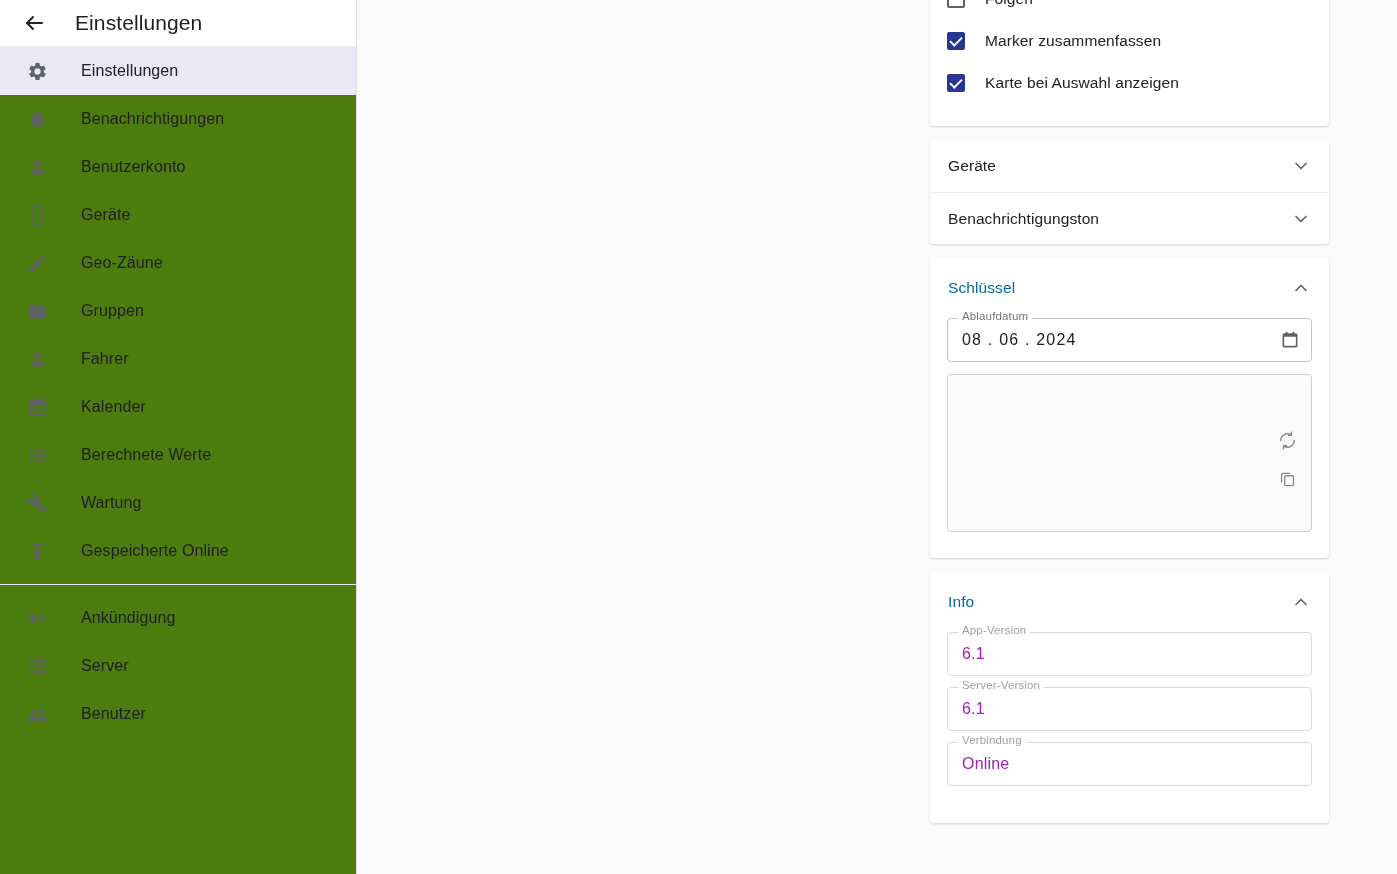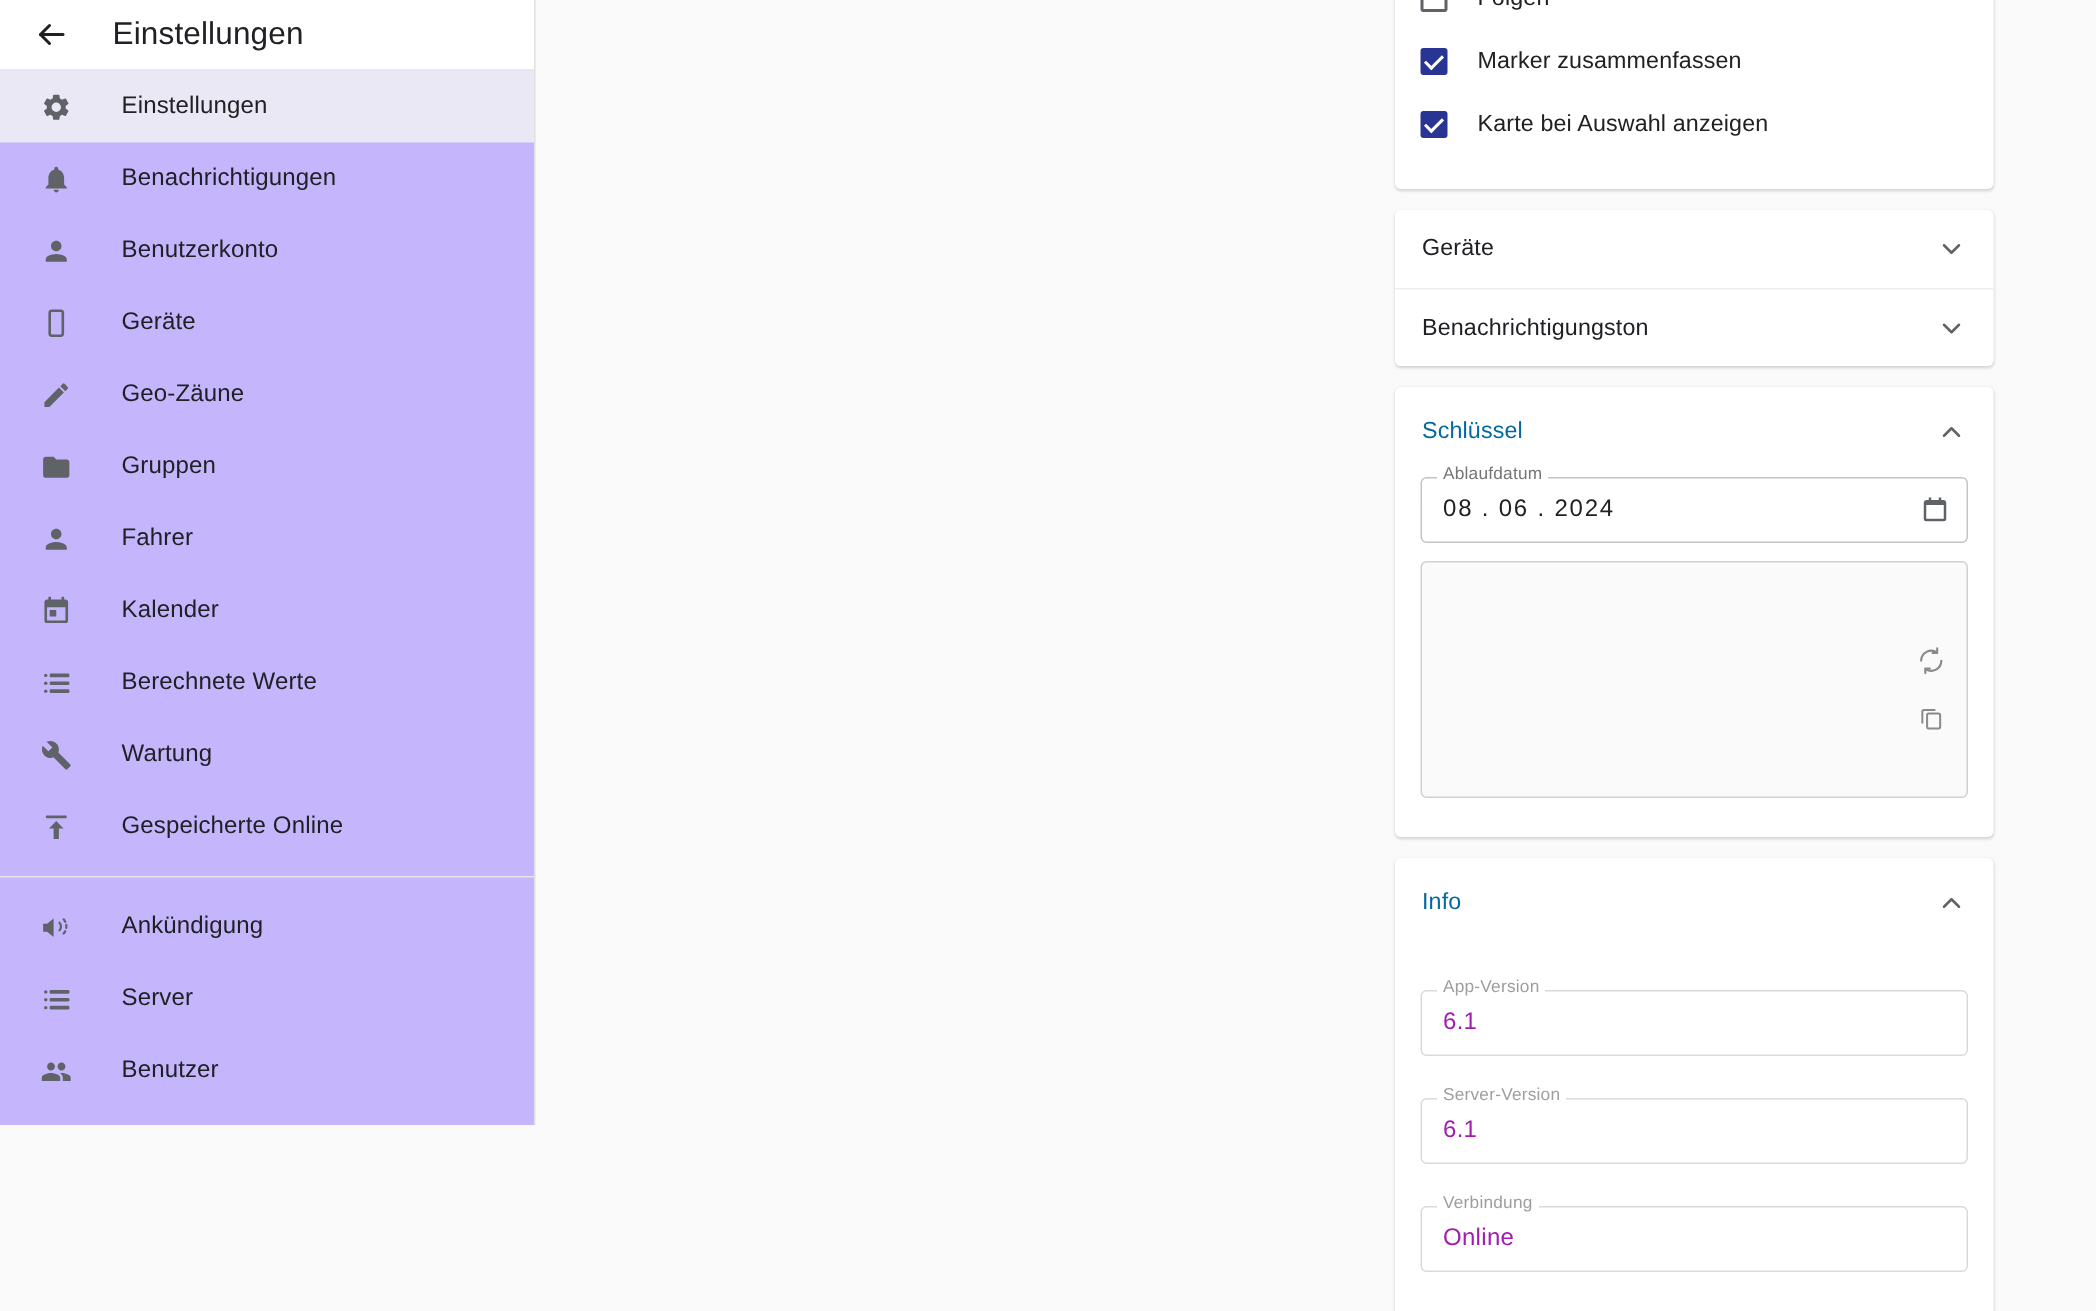--- a/index.html
+++ b/index.html
@@ -16,22 +16,22 @@
   .app {
     display: flex;
     width: 1397px;
     height: 874px;
     position: relative;
   }
 
   
   .sidebar {
     width: 357px;
-    height: 750px;
-    background: #c4b5fd;
+    height: 874px;
+    background: #4d7c0f;
     border-right: 1px solid #e0e0e0;
     flex: 0 0 357px;
     overflow: hidden;
     text-align: right;
   }
 
   .sidebar-header {
     height: 47px;
     display: flex;
     align-items: center;
@@ -214,21 +214,21 @@
     right: 12px;
     top: 0;
     height: 44px;
     display: flex; align-items: center;
     color: #5f6368;
     cursor: pointer;
   }
   .field.disabled .fbox { border-color: #dadada; }
   .field.disabled .flabel { color: #9e9e9e; }
   .field.disabled .fvalue { color: #a21caf; letter-spacing: .2px; }
-  .field.disabled { margin-bottom: 11px; margin-top: 28px; }
+  .field.disabled { margin-bottom: 11px; }
 
   
   .keybox {
     position: relative;
     height: 158px;
     border: 1px solid #d0d0d0;
     border-radius: 4px;
     background: #fafafa;
     margin-top: 10px;
   }

